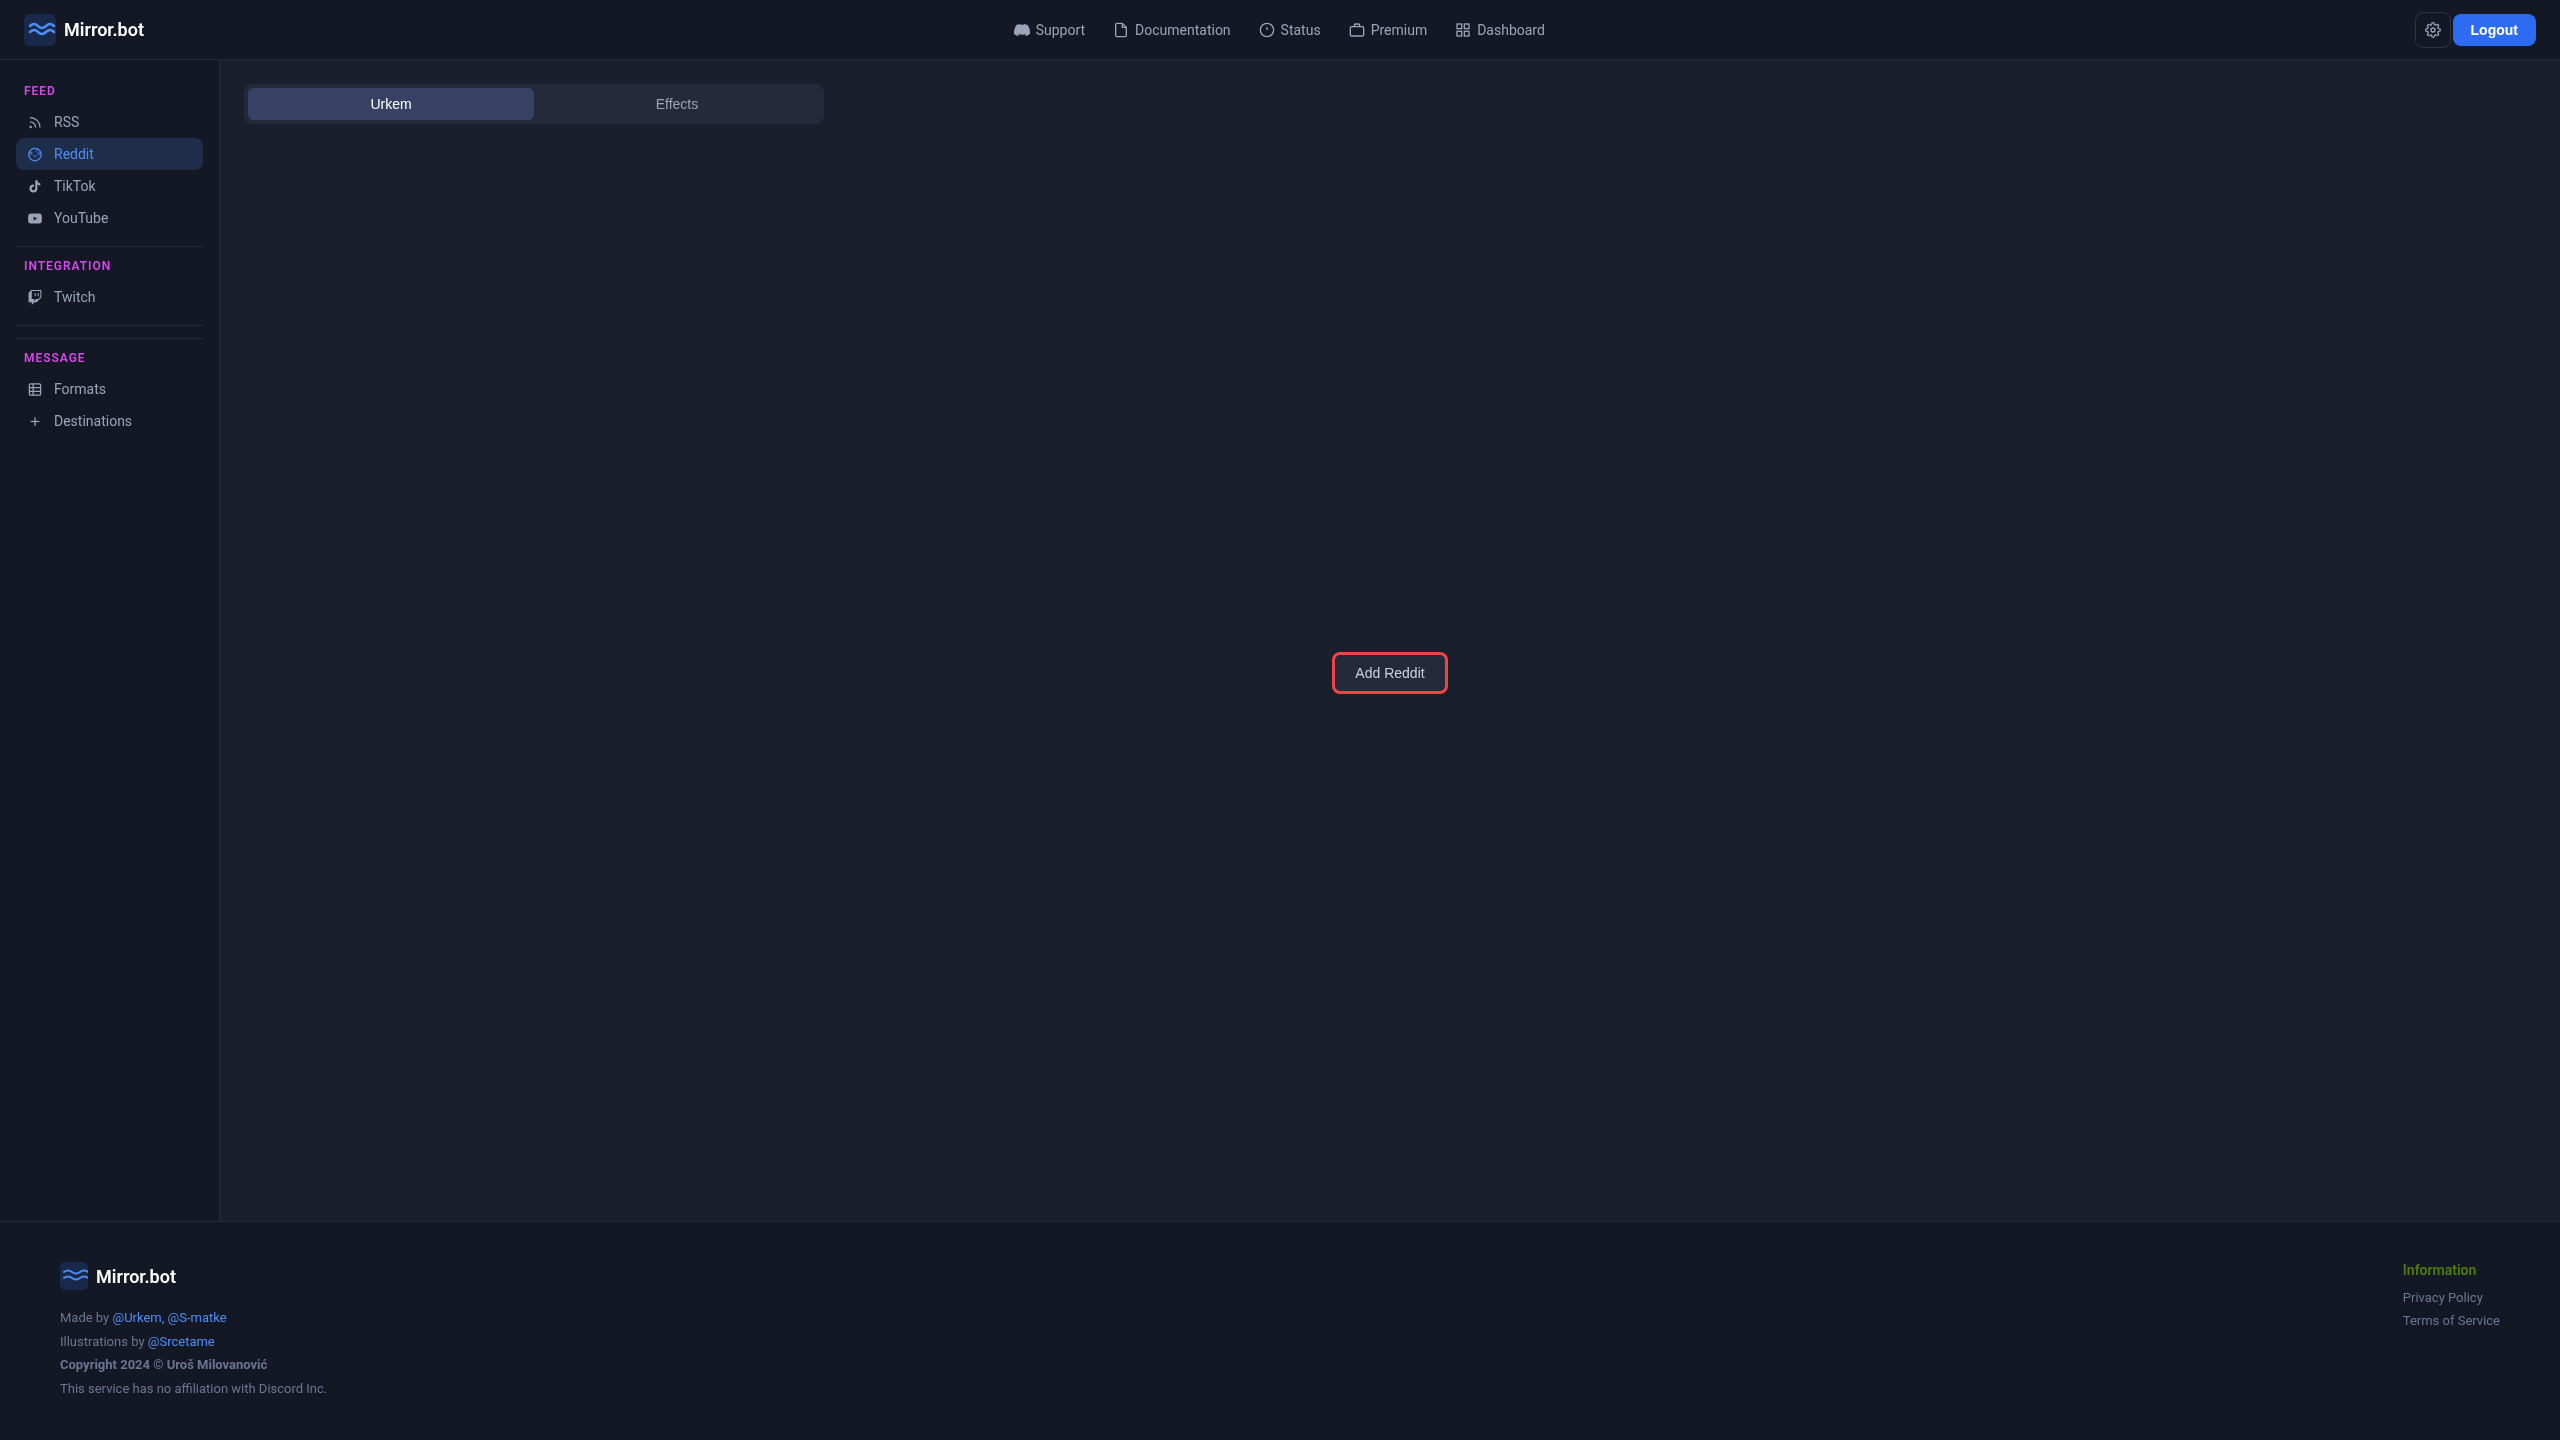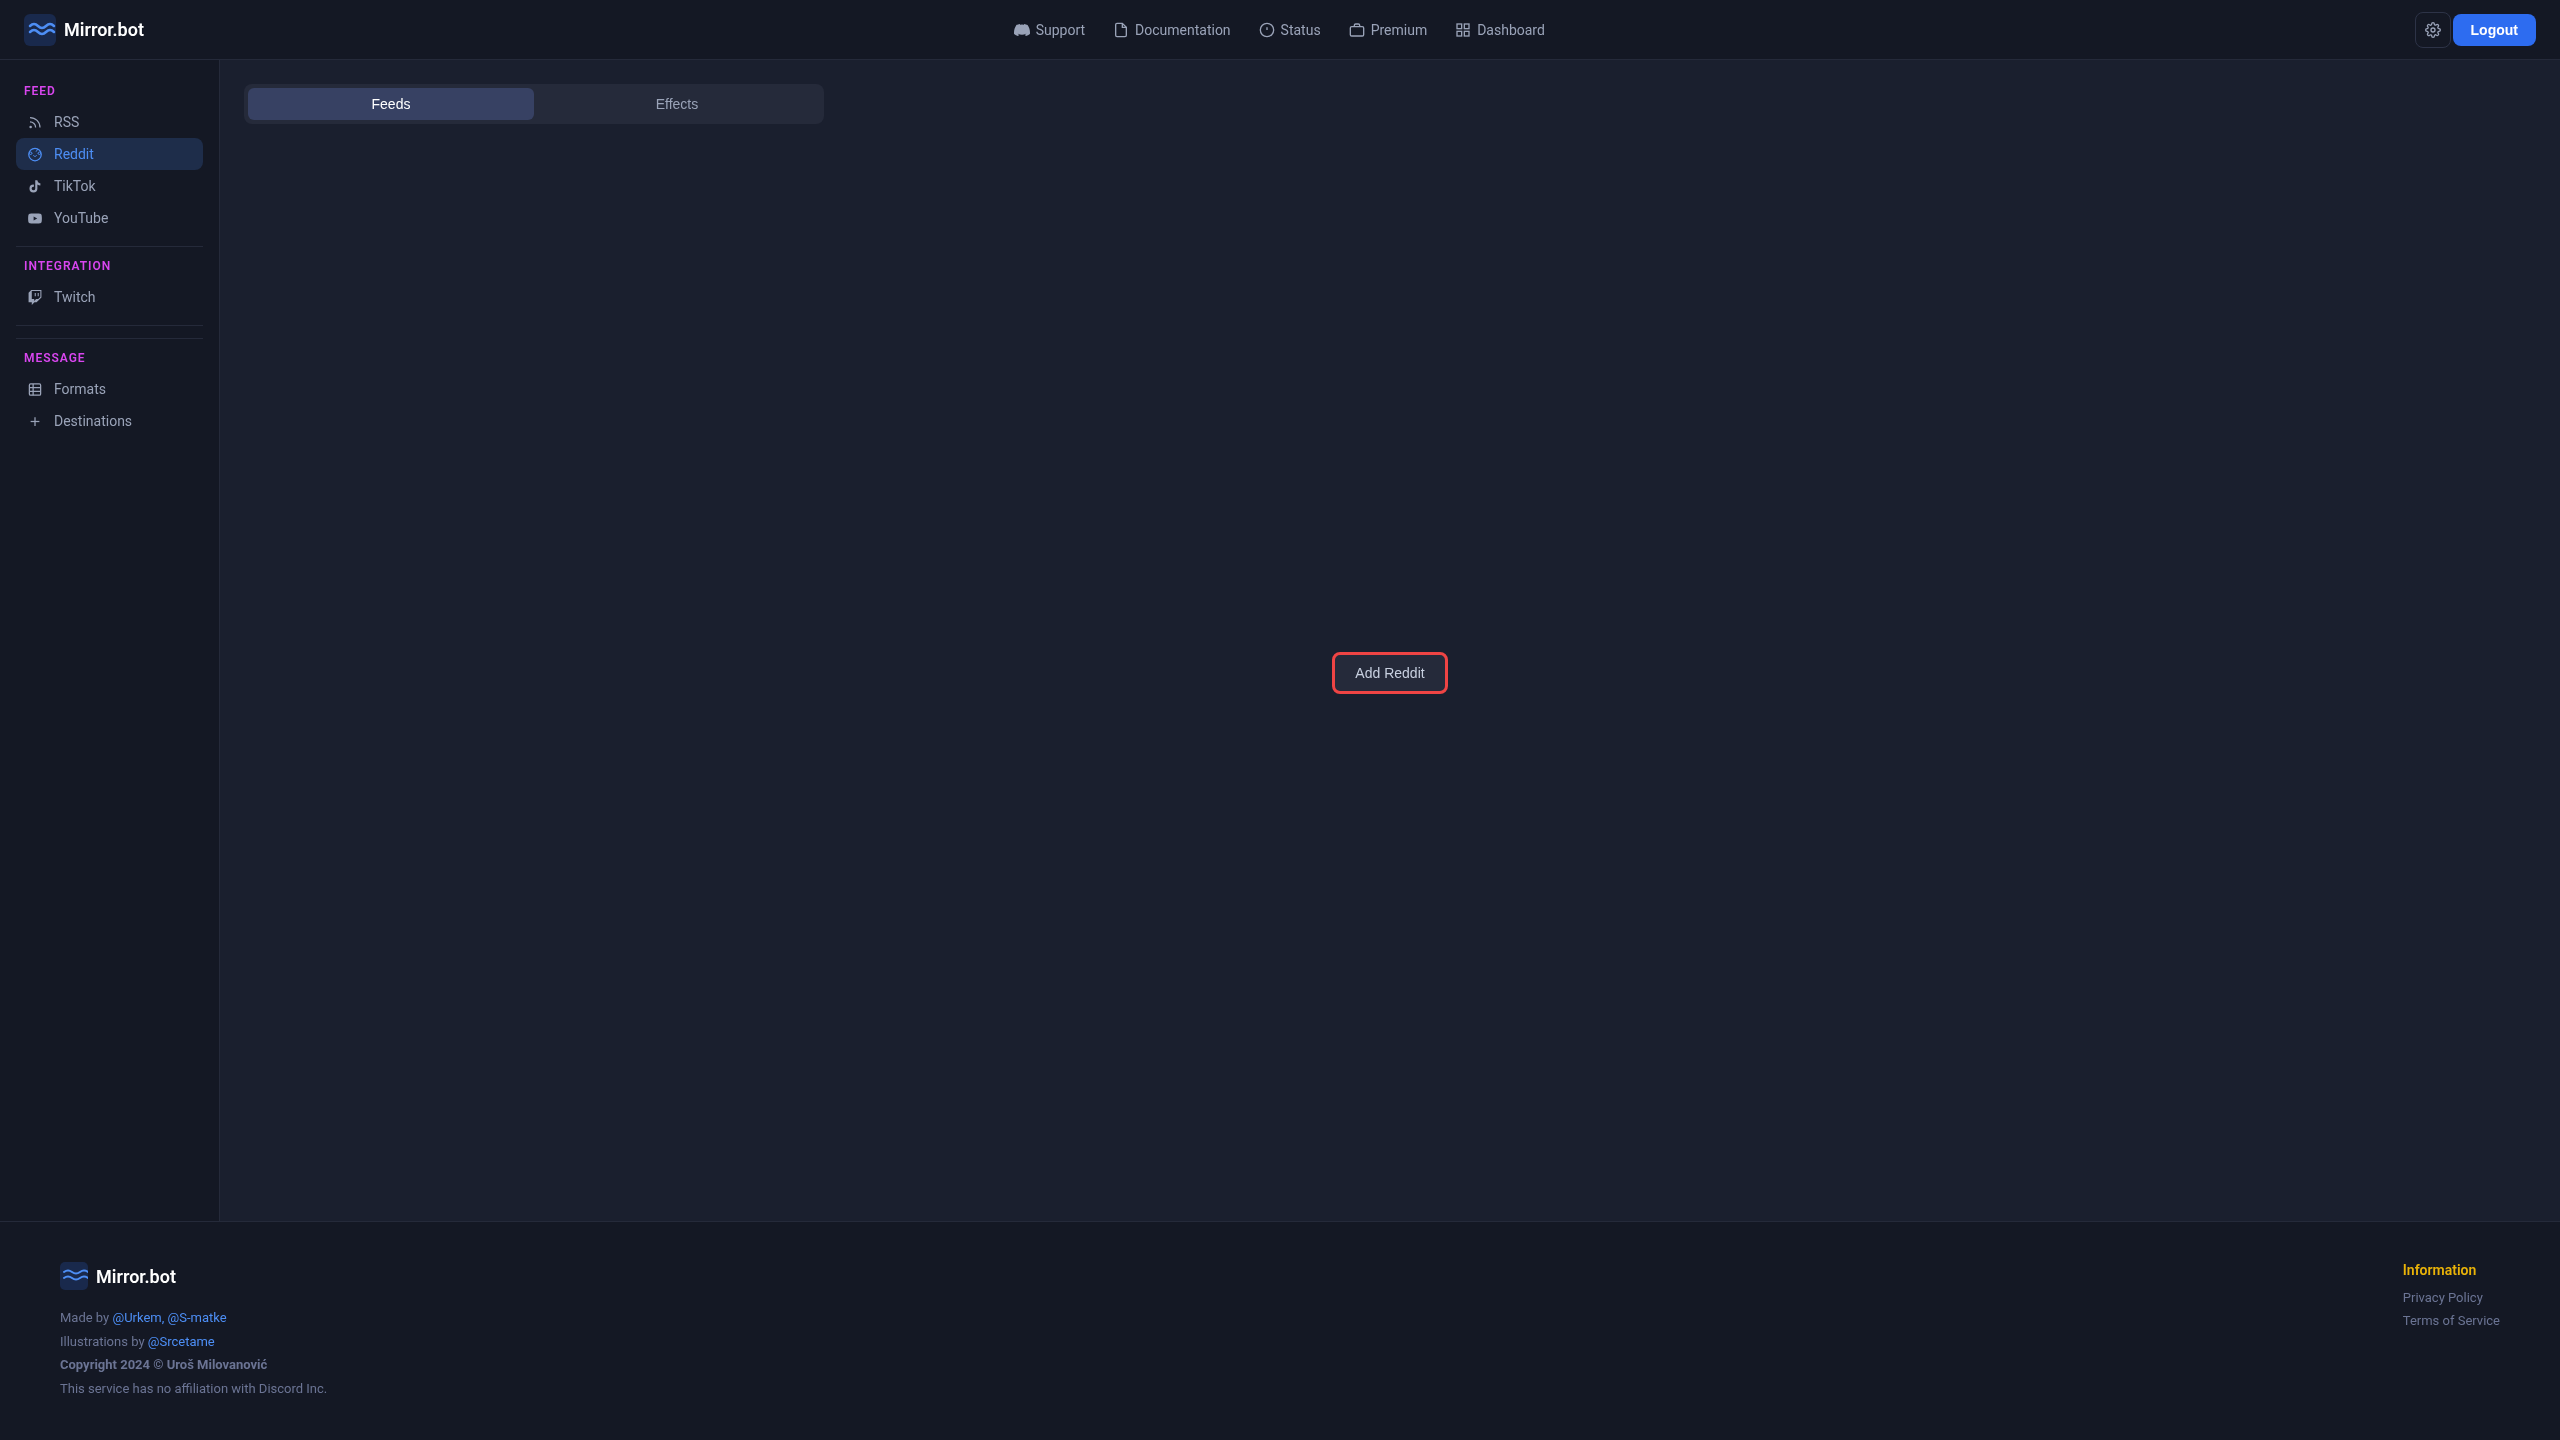--- a/index.html
+++ b/index.html
@@ -245,21 +245,21 @@
     .footer-link {
       color: #4d8ef5;
       text-decoration: none;
     }
 
     .footer-right {}
 
     .footer-section-title {
       font-size: 14px;
       font-weight: 600;
-      color: #eab308;
+      color: #4d7c0f;
       margin-bottom: 12px;
     }
 
     .footer-nav-link {
       display: block;
       color: #6b7494;
       font-size: 13px;
       text-decoration: none;
       margin-bottom: 8px;
       cursor: pointer;
@@ -422,21 +422,21 @@
         </svg>
         <span>Destinations</span>
       </div>
     </div>
 
   </aside>
 
   <main class="content">
 
     <div class="tabs-bar">
-      <button class="tab-btn active">Feeds</button>
+      <button class="tab-btn active">Urkem</button>
       <button class="tab-btn inactive">Effects</button>
     </div>
 
     <div class="content-body">
       <button class="add-reddit-btn">Add Reddit</button>
     </div>
 
   </main>
 </div>
 

